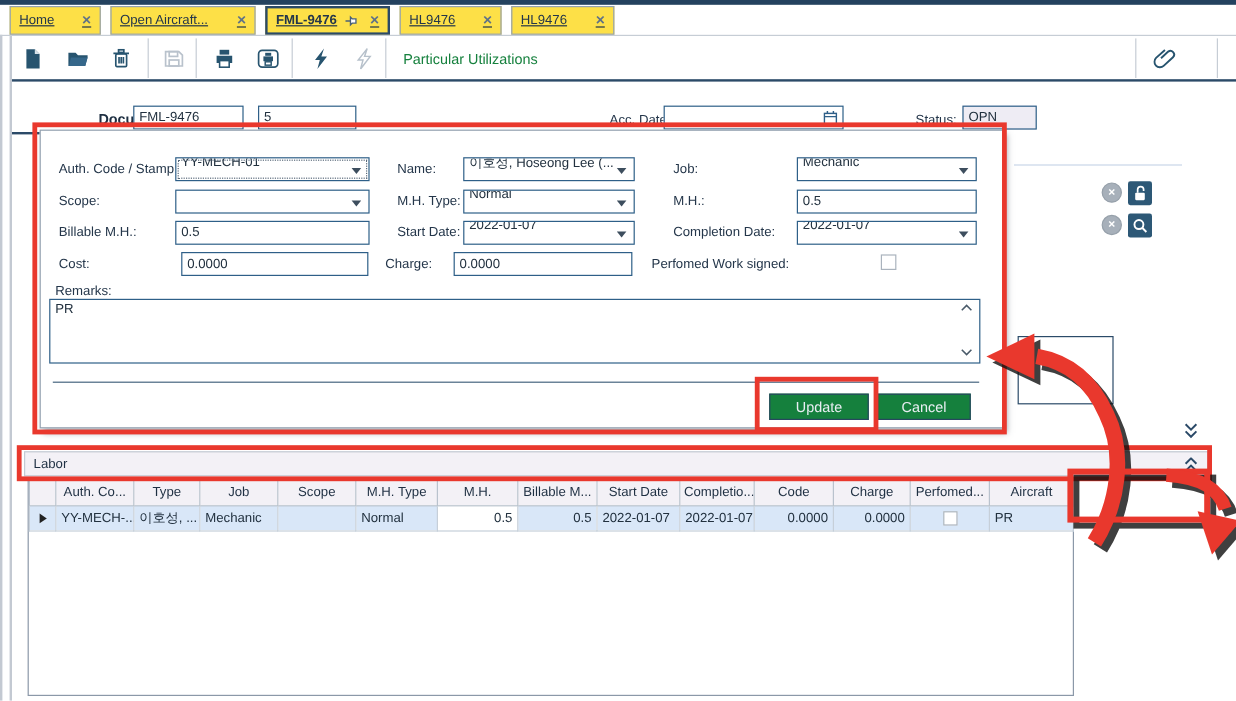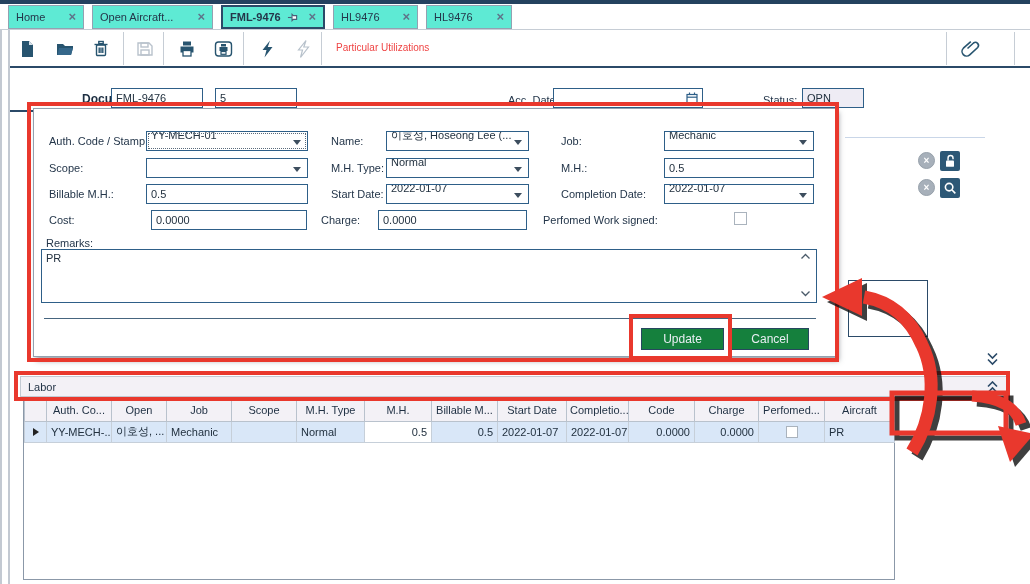--- a/index.html
+++ b/index.html
@@ -9,31 +9,31 @@
 
   .abs { position:absolute; }
   .lbl { font-size:11px; color:#24364a; white-space:nowrap; }
 
   
   .top-strip { left:0; top:0; width:1030px; height:4px; background:#24425f; }
   .left-gutter { left:0; top:29px; width:10px; height:555px; background:#fff; border-left:2px solid #c3c9d2; border-right:2px solid #c3c9d2; }
 
   
   .tabbar { left:8px; top:5px; height:24px; display:flex; gap:8px; }
-  .tab { background:#5eead4; border:1px solid #93a1b1; height:24px; display:flex; align-items:center; padding:0 7px; font-size:11px; color:#24364a; }
+  .tab { background:#fde047; border:1px solid #93a1b1; height:24px; display:flex; align-items:center; padding:0 7px; font-size:11px; color:#24364a;text-decoration:underline; }
   .tab.active { border:2px solid #2b4a68; font-weight:bold; }
   .tab .tab-label { flex:1; overflow:hidden; white-space:nowrap; }
   .tab .close { margin-left:10px; color:#5f7288; font-size:13px; line-height:12px; font-weight:bold; }
   .tabline { left:0; top:29px; width:1030px; height:1px; background:#c6cdd5; }
 
   
   .toolbar { left:10px; top:30px; width:1020px; height:38px; background:#fff; border-bottom:2px solid #2b4a68; }
   .tbtn { position:absolute; top:8px; width:22px; height:22px; display:flex; align-items:center; justify-content:center; }
   .tdiv { position:absolute; top:2px; width:1px; height:33px; background:#c6cdd5; }
-  .tb-title { position:absolute; top:12px; font-size:10px; color:#ef4444; }
+  .tb-title { position:absolute; top:12px; font-size:12px; color:#15803d; }
 
   
   .doc-label { font-size:12px; font-weight:bold; color:#1e2f42; text-decoration:underline;padding-left:40px; }
   .inp { position:absolute; border:1px solid #2e5f88; background:#fff; font-family:"Liberation Sans","DejaVu Sans",sans-serif; font-size:11px; color:#22313f; padding:0 4px; height:20px; }
   .status-inp { background:#eeecf4; }
 
   
   .form-panel { left:33px; top:108px; width:803px; height:249px; background:#fff; border:1px solid #93a1af; box-shadow:3px 4px 5px rgba(70,80,92,.5); z-index:5; }
   .fp-el { position:absolute; }
   .combo { border:1px solid #2e5f88; background:#fff; height:20px; font-size:11px; color:#22313f; display:flex; align-items:center; padding:0 18px 12px 4px; white-space:nowrap; overflow:hidden; }
@@ -317,21 +317,21 @@
           <col style="width:62px">
           <col style="width:66px">
           <col style="width:64px">
         <col style="width:66px">
           <col style="width:70px">
       </colgroup>
       <tbody>
           <tr>
         <th></th>
         <th>Auth. Co...</th>
-        <th>Open</th>
+        <th>Type</th>
         <th>Job</th>
         <th>Scope</th>
         <th>M.H. Type</th>
         <th>M.H.</th>
         <th>Billable M...</th>
         <th>Start Date</th>
         <th>Completio...</th>
         <th>Code</th>
         <th>Charge</th>
         <th>Perfomed...</th>

